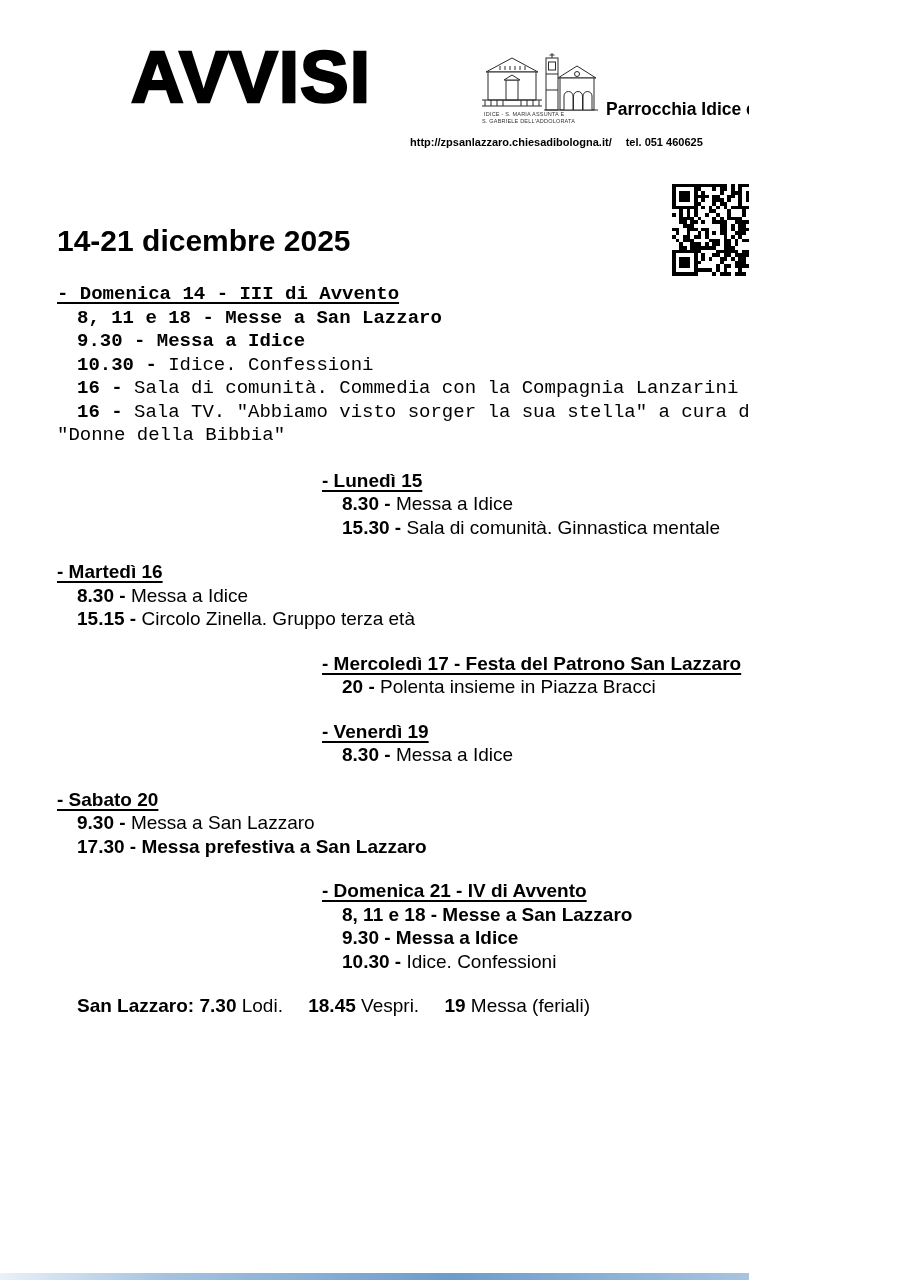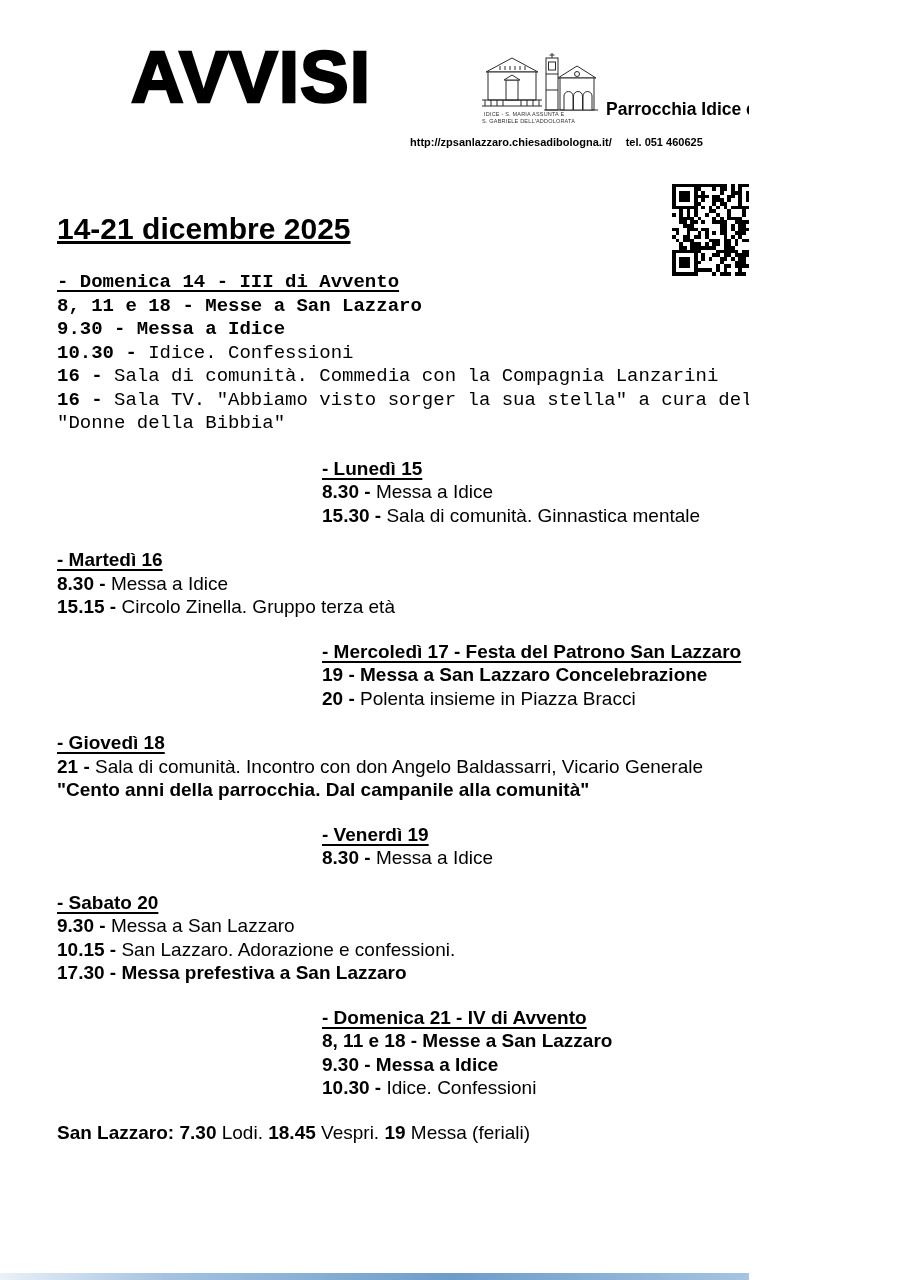--- a/index.html
+++ b/index.html
@@ -29,33 +29,33 @@
   }
   .contact-line .sep{display:inline-block;width:14px;}
   
   .qr{position:absolute;left:672px;top:183px;width:92px;height:93px;}
   
   .content{
     position:absolute;left:57px;top:207px;width:805px;
     font-size:19px;line-height:23.5px;
   }
   .date-range{
-    font-size:30px;font-weight:bold;line-height:36px;margin:4px 0 24px 0;text-decoration:underline;
+    font-size:30px;font-weight:bold;line-height:36px;margin:16px 0 24px 0;
   }
   .section{margin-top:21px;}
   .section:first-of-type{margin-top:0;font-family:Liberation Mono, monospace;}
   .section.indent{margin-left:265px;}
   .section-heading{
     font-weight:bold;
     text-decoration:underline;
     text-decoration-thickness:2px;
     text-underline-offset:3px;
   }
   .event-line{white-space:pre-wrap;}
-  .event-line .b{font-weight:bold;}
+  .event-line .b{font-weight:bold;margin-left:20px;}
   
   .bottom-bar{
     position:absolute;left:0;bottom:0;width:905px;height:7px;
     background:linear-gradient(90deg,#eaf1f8 0%,#a5c3e0 18%,#6d9cc9 50%,#a5c3e0 82%,#eaf1f8 100%);
   }
   .logo-caption{
     font-size:5.5px;line-height:6px;letter-spacing:.2px;
     fill:#333;
   }
 </style>
@@ -480,36 +480,29 @@
           <div class="event-line"><span class="b">8.30 - </span><span>Messa a Idice</span></div>
           <div class="event-line"><span class="b">15.30 - </span><span>Sala di comunità. Ginnastica mentale</span></div>
         </div>
         <div class="section">
           <div class="section-heading">- Martedì 16</div>
           <div class="event-line"><span class="b">8.30 - </span><span>Messa a Idice</span></div>
           <div class="event-line"><span class="b">15.15 - </span><span>Circolo Zinella. Gruppo terza età</span></div>
         </div>
         <div class="section indent">
           <div class="section-heading">- Mercoledì 17 - Festa del Patrono San Lazzaro</div>
-          <div class="event-line"><span class="b">19 - Messa a San Lazzaro Concelebrazione</span></div>
           <div class="event-line"><span class="b">20 - </span><span>Polenta insieme in Piazza Bracci</span></div>
-        </div>
-        <div class="section">
-          <div class="section-heading">- Giovedì 18</div>
-          <div class="event-line"><span class="b">21 - </span><span>Sala di comunità. Incontro con don Angelo Baldassarri, Vicario Generale</span></div>
-          <div class="event-line"><span class="b">"Cento anni della parrocchia. Dal campanile alla comunità"</span></div>
         </div>
         <div class="section indent">
           <div class="section-heading">- Venerdì 19</div>
           <div class="event-line"><span class="b">8.30 - </span><span>Messa a Idice</span></div>
         </div>
         <div class="section">
           <div class="section-heading">- Sabato 20</div>
           <div class="event-line"><span class="b">9.30 - </span><span>Messa a San Lazzaro</span></div>
-          <div class="event-line"><span class="b">10.15 - </span><span>San Lazzaro. Adorazione e confessioni.</span></div>
           <div class="event-line"><span class="b">17.30 - Messa prefestiva a San Lazzaro</span></div>
         </div>
         <div class="section indent">
           <div class="section-heading">- Domenica 21 - IV di Avvento</div>
           <div class="event-line"><span class="b">8, 11 e 18 - Messe a San Lazzaro</span></div>
           <div class="event-line"><span class="b">9.30 - Messa a Idice</span></div>
           <div class="event-line"><span class="b">10.30 - </span><span>Idice. Confessioni</span></div>
         </div>
         <div class="section">
           <div class="event-line"><span class="b">San Lazzaro: 7.30 </span><span>Lodi. </span><span class="b">18.45 </span><span>Vespri. </span><span class="b">19 </span><span>Messa (feriali)</span></div>

